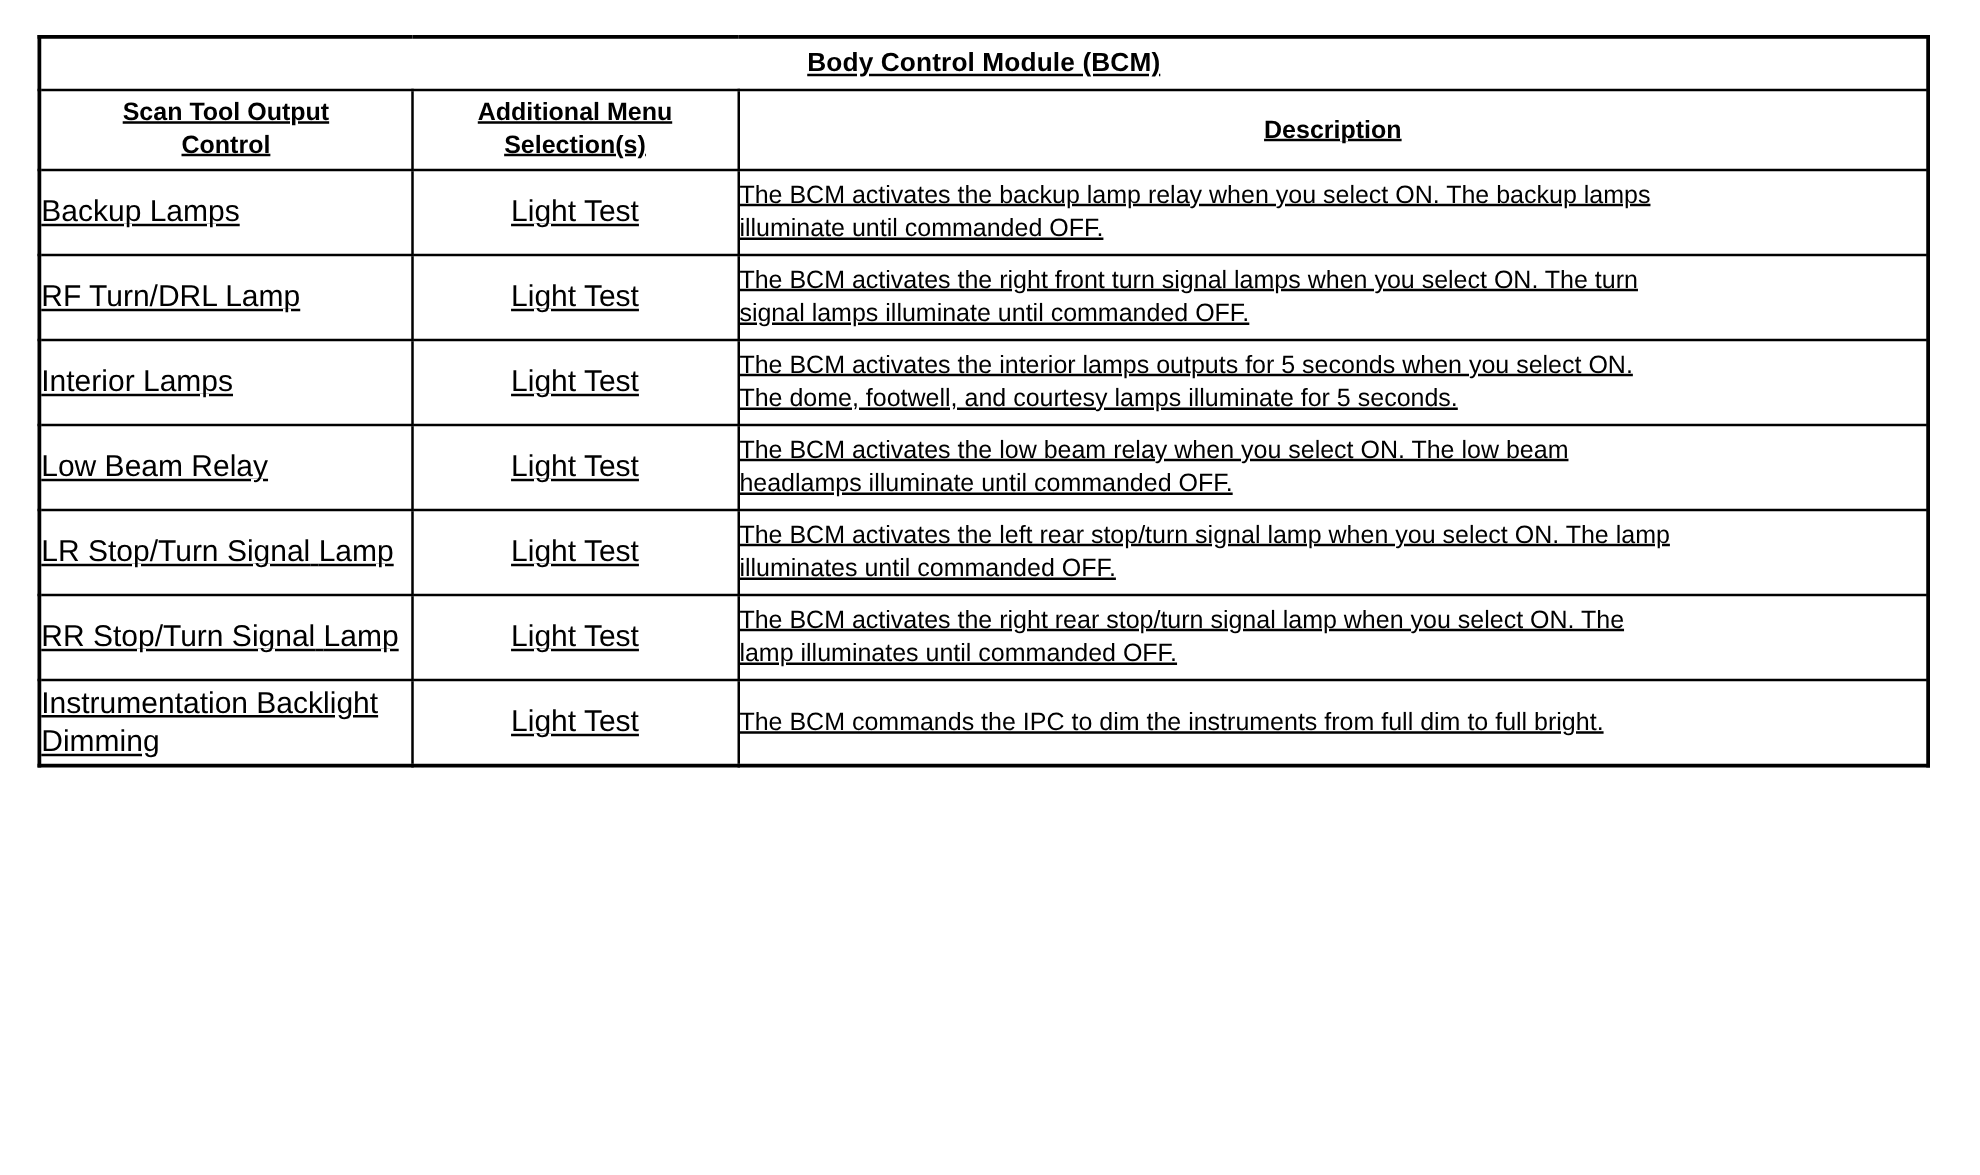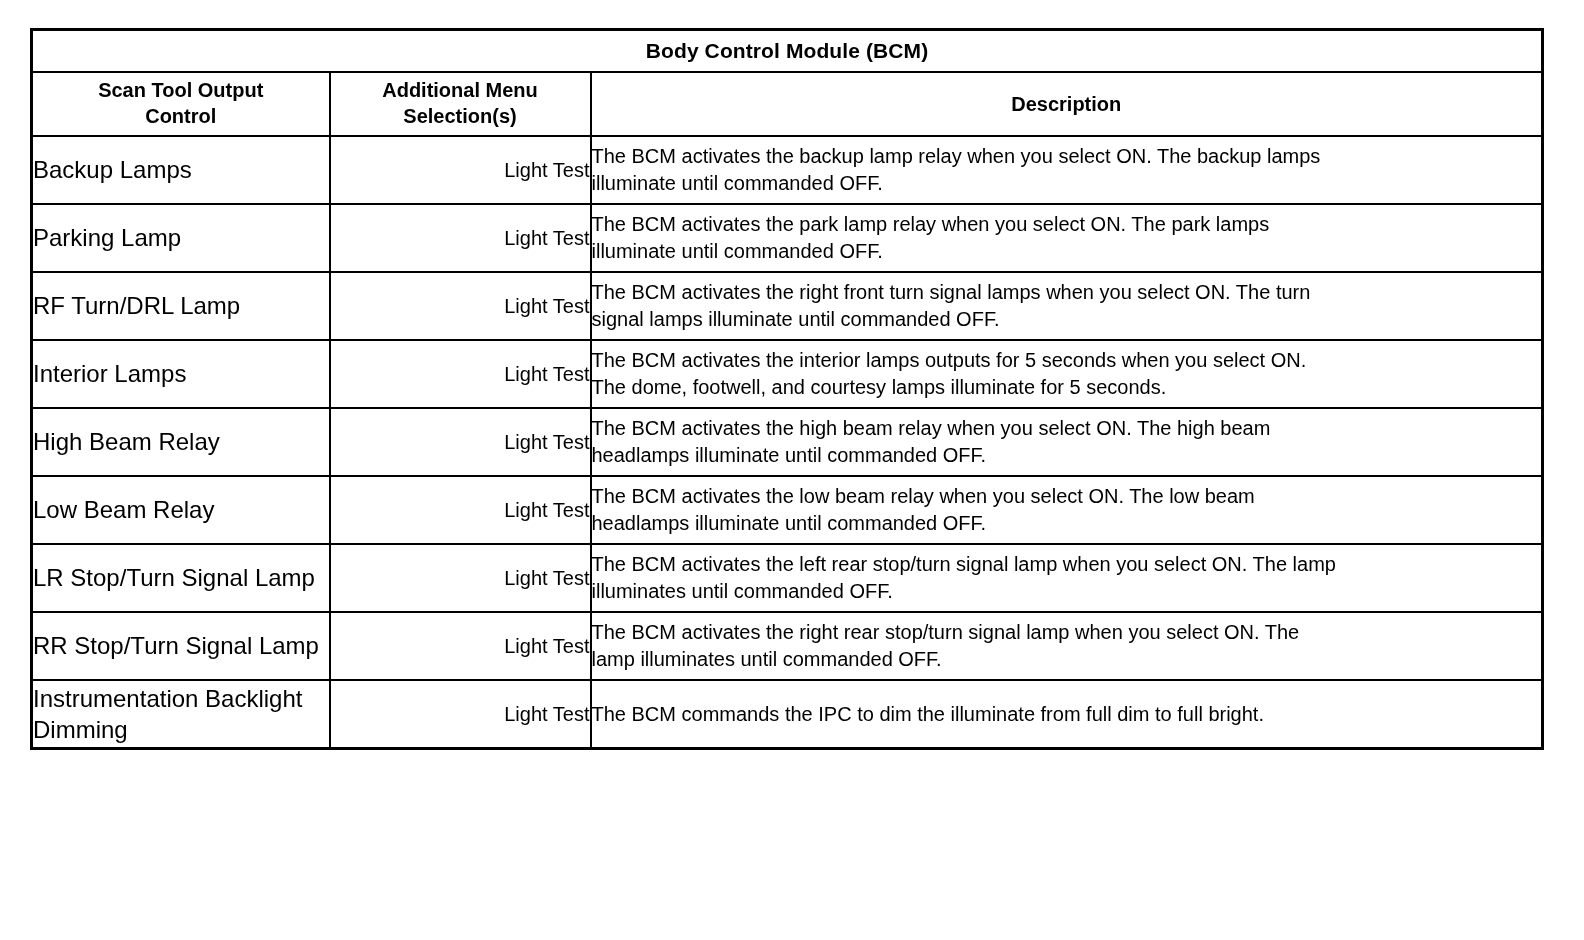--- a/index.html
+++ b/index.html
@@ -14,20 +14,21 @@
     color: #000000;
     overflow: hidden;
   }
 
   .page {
     position: relative;
     width: 1253px;
     height: 940px;
     box-sizing: border-box;
     padding: 28px 43px 24px 30px;
+    text-decoration: underline;
   }
 
   table.bcm-table {
     width: 1511px;
     border-collapse: collapse;
     table-layout: fixed;
     border: 3px solid #000;
   }
 
   table.bcm-table td,
@@ -81,25 +82,25 @@
 
   .cell-control {
     font-size: 24px;
     line-height: 1.30;
     padding: 2px 6px 2px 8px;
     vertical-align: middle;
     text-align: left;
   }
 
   .cell-menu {
-    font-size: 20px;
+    font-size: 24px;
     line-height: 1.30;
     padding: 2px 6px 2px 8px;
     vertical-align: middle;
-    text-align: right;
+    text-align: center;
   }
 
   .cell-desc {
     font-size: 20px;
     line-height: 1.34;
     padding: 3px 4px 3px 9px;
     vertical-align: middle;
     text-align: left;
   }
   .cell-desc .dl { display: block; white-space: nowrap; }
@@ -138,56 +139,40 @@
       <tr class="body-row">
         <td class="cell-control">Backup Lamps</td>
         <td class="cell-menu">Light Test</td>
         <td class="cell-desc">
           <span class="dl">The BCM activates the backup lamp relay when you select ON. The backup lamps</span>
           <span class="dl">illuminate until commanded OFF.</span>
         </td>
       </tr>
 
 
-      <tr class="body-row">
-        <td class="cell-control">Parking Lamp</td>
-        <td class="cell-menu">Light Test</td>
-        <td class="cell-desc">
-          <span class="dl">The BCM activates the park lamp relay when you select ON. The park lamps</span>
-          <span class="dl">illuminate until commanded OFF.</span>
-        </td>
-      </tr>
 
       <tr class="body-row">
         <td class="cell-control">RF Turn/DRL Lamp</td>
         <td class="cell-menu">Light Test</td>
         <td class="cell-desc">
           <span class="dl">The BCM activates the right front turn signal lamps when you select ON. The turn</span>
           <span class="dl">signal lamps illuminate until commanded OFF.</span>
         </td>
       </tr>
 
       <tr class="body-row">
         <td class="cell-control">Interior Lamps</td>
         <td class="cell-menu">Light Test</td>
         <td class="cell-desc">
           <span class="dl">The BCM activates the interior lamps outputs for 5 seconds when you select ON.</span>
           <span class="dl">The dome, footwell, and courtesy lamps illuminate for 5 seconds.</span>
         </td>
       </tr>
 
 
-      <tr class="body-row">
-        <td class="cell-control">High Beam Relay</td>
-        <td class="cell-menu">Light Test</td>
-        <td class="cell-desc">
-          <span class="dl">The BCM activates the high beam relay when you select ON. The high beam</span>
-          <span class="dl">headlamps illuminate until commanded OFF.</span>
-        </td>
-      </tr>
 
       <tr class="body-row">
         <td class="cell-control">Low Beam Relay</td>
         <td class="cell-menu">Light Test</td>
         <td class="cell-desc">
           <span class="dl">The BCM activates the low beam relay when you select ON. The low beam</span>
           <span class="dl">headlamps illuminate until commanded OFF.</span>
         </td>
       </tr>
 
@@ -215,20 +200,20 @@
         </td>
       </tr>
 
       <tr class="body-row">
         <td class="cell-control">
           <span class="dl">Instrumentation Backlight</span>
           <span class="dl">Dimming</span>
         </td>
         <td class="cell-menu">Light Test</td>
         <td class="cell-desc">
-          <span class="dl">The BCM commands the IPC to dim the illuminate from full dim to full bright.</span>
+          <span class="dl">The BCM commands the IPC to dim the instruments from full dim to full bright.</span>
         </td>
       </tr>
 
     </tbody>
   </table>
 
 </div>
 
 </body></html>

